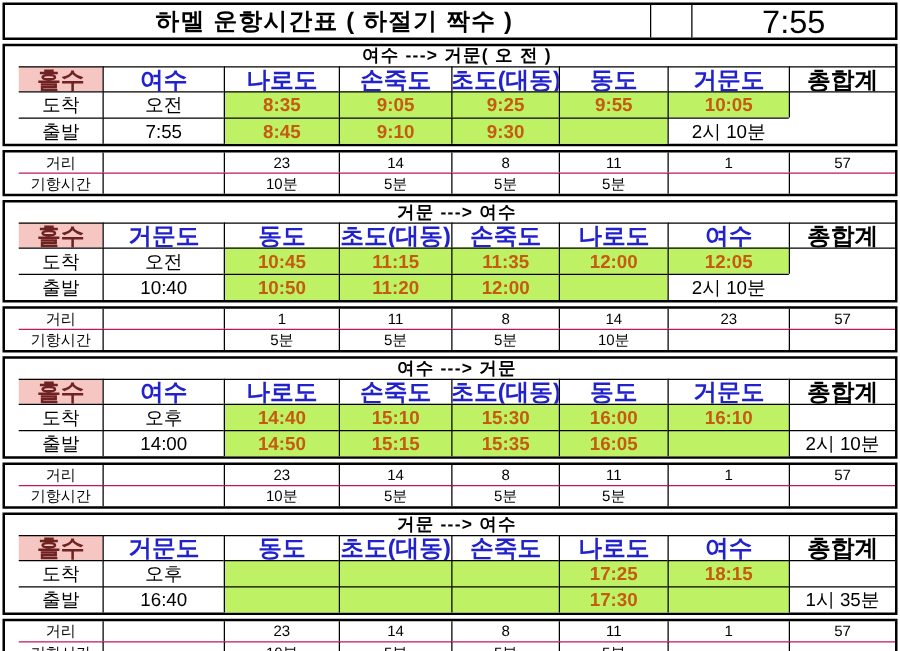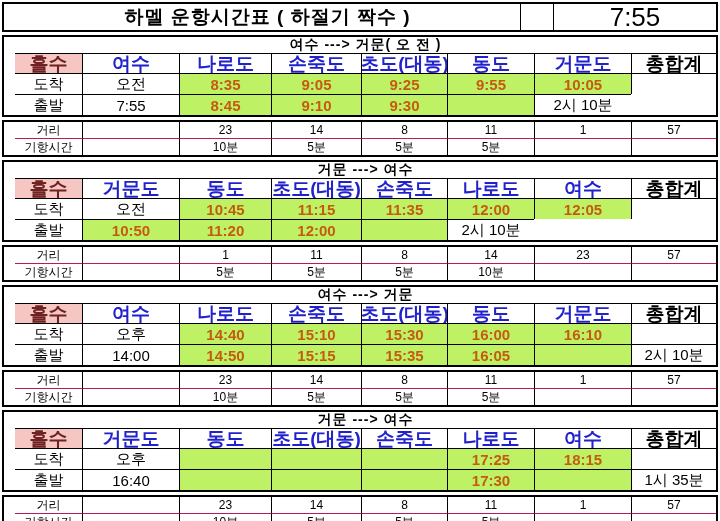--- a/index.html
+++ b/index.html
@@ -112,20 +112,21 @@
       <div class="cell base">오전</div>
       <div class="cell time">10:45</div>
       <div class="cell time">11:15</div>
       <div class="cell time">11:35</div>
       <div class="cell time">12:00</div>
       <div class="cell time">12:05</div>
       <div class="cell totv"></div>
     </div>
     <div class="grid trow">
       <div class="cell lbl">출발</div>
+      <div class="cell base">10:40</div>
       <div class="cell time">10:50</div>
       <div class="cell time">11:20</div>
       <div class="cell time">12:00</div>
       <div class="cell time"></div>
       <div class="cell totv">2시 10분</div>
     </div>
   </div>
   <div class="box dist">
     <div class="grid distrow">
       <div class="cell lbl2">거리</div>

